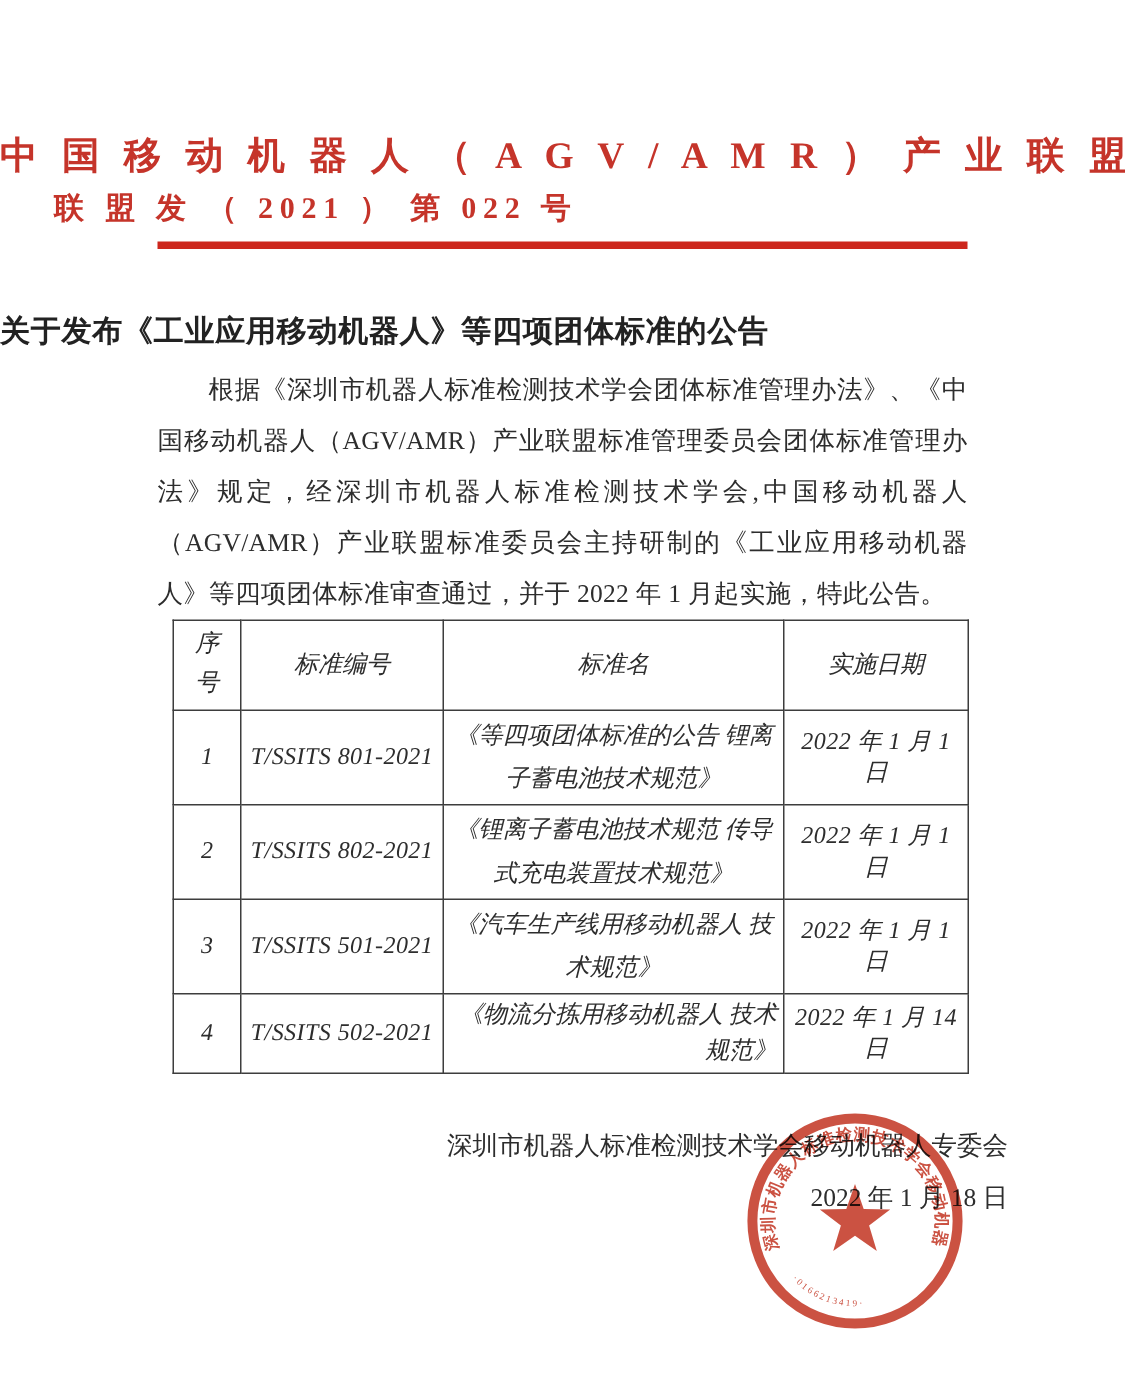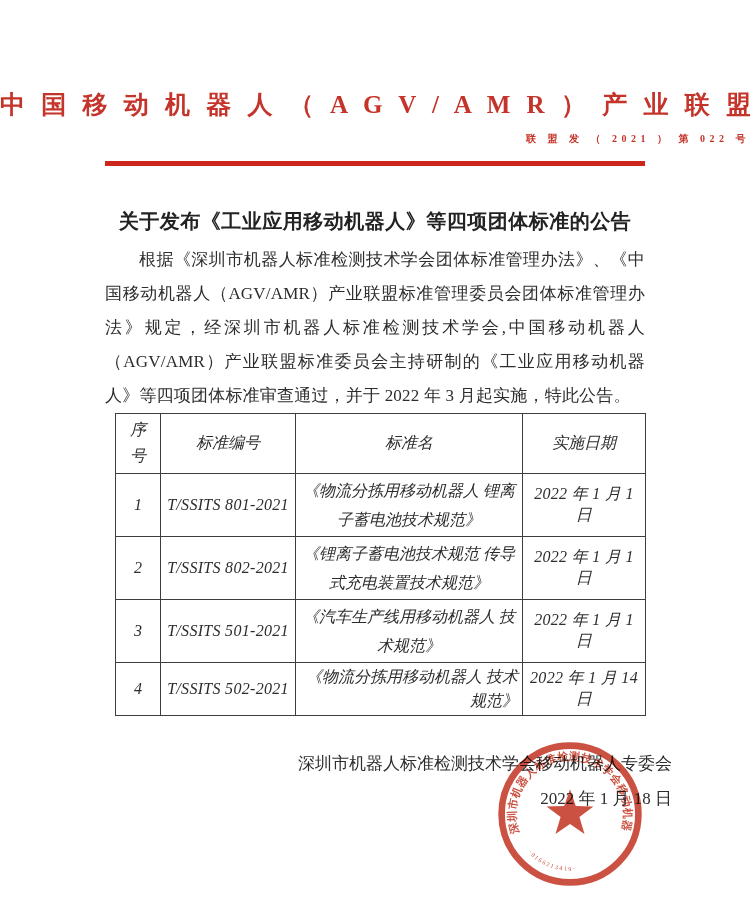--- a/index.html
+++ b/index.html
@@ -22,37 +22,37 @@
     color: #c5342a;
     font-size: 25px;
     font-weight: bold;
     letter-spacing: 5px;
     line-height: 34px;
     white-space: nowrap;
     font-family: Liberation Serif, serif;
   }
   .doc-number {
     margin-top: 6px;
-    text-align: right;
+    text-align: left;
     color: #c5342a;
-    font-size: 10px;
+    font-size: 20px;
     font-weight: bold;
     letter-spacing: 4.5px;
     line-height: 22px;
     padding-left: 36px;
   }
   .red-divider {
     margin: 11px auto 0 auto;
     width: 540px;
     height: 4.5px;
     background: #cd271d;
   }
   .announcement-title {
     margin: 40px auto 0 auto;
-    text-align: center;
+    text-align: left;
     font-size: 20px;
     font-weight: bold;
     color: #222222;
     line-height: 30px;
     letter-spacing: 0.5px;
   }
   .content {
     width: 540px;
     margin: 0 auto;
     font-size: 17px;
@@ -133,40 +133,40 @@
 
   <div class="org-title">中 国 移 动 机 器 人 （ A G V / A M R ） 产 业 联 盟</div>
 
   <div class="doc-number">联 盟 发 （ 2021 ） 第  022 号</div>
 
   <div class="red-divider"></div>
 
   <div class="announcement-title">关于发布《工业应用移动机器人》等四项团体标准的公告</div>
 
   <div class="content">
-    <div class="body-paragraph">根据《深圳市机器人标准检测技术学会团体标准管理办法》、《中国移动机器人（AGV/AMR）产业联盟标准管理委员会团体标准管理办法》规定，经深圳市机器人标准检测技术学会,中国移动机器人（AGV/AMR）产业联盟标准委员会主持研制的《工业应用移动机器人》等四项团体标准审查通过，并于 2022 年 3 月起实施，特此公告。</div>
+    <div class="body-paragraph">根据《深圳市机器人标准检测技术学会团体标准管理办法》、《中国移动机器人（AGV/AMR）产业联盟标准管理委员会团体标准管理办法》规定，经深圳市机器人标准检测技术学会,中国移动机器人（AGV/AMR）产业联盟标准委员会主持研制的《工业应用移动机器人》等四项团体标准审查通过，并于 2022 年 1 月起实施，特此公告。</div>
 
     <table class="standards">
       <colgroup>
         <col class="col-no">
           <col class="col-code">
           <col class="col-name">
           <col class="col-date">
       </colgroup>
       <tbody>
         <tr class="head-row">
           <th><span class="no-head-wrap">序号</span></th>
           <th>标准编号</th>
           <th>标准名</th>
           <th>实施日期</th>
         </tr>
         <tr class="row-tall">
           <td>1</td>
           <td class="code-cell">T/SSITS 801-2021</td>
-          <td class="name-cell">《物流分拣用移动机器人  锂离子蓄电池技术规范》</td>
+          <td class="name-cell">《等四项团体标准的公告  锂离子蓄电池技术规范》</td>
           <td class="date-cell">2022 年 1 月 1 日</td>
         </tr>
         <tr class="row-tall">
           <td>2</td>
           <td class="code-cell">T/SSITS 802-2021</td>
           <td class="name-cell">《锂离子蓄电池技术规范  传导式充电装置技术规范》</td>
           <td class="date-cell">2022 年 1 月 1 日</td>
         </tr>
         <tr class="row-tall">
           <td>3</td>

